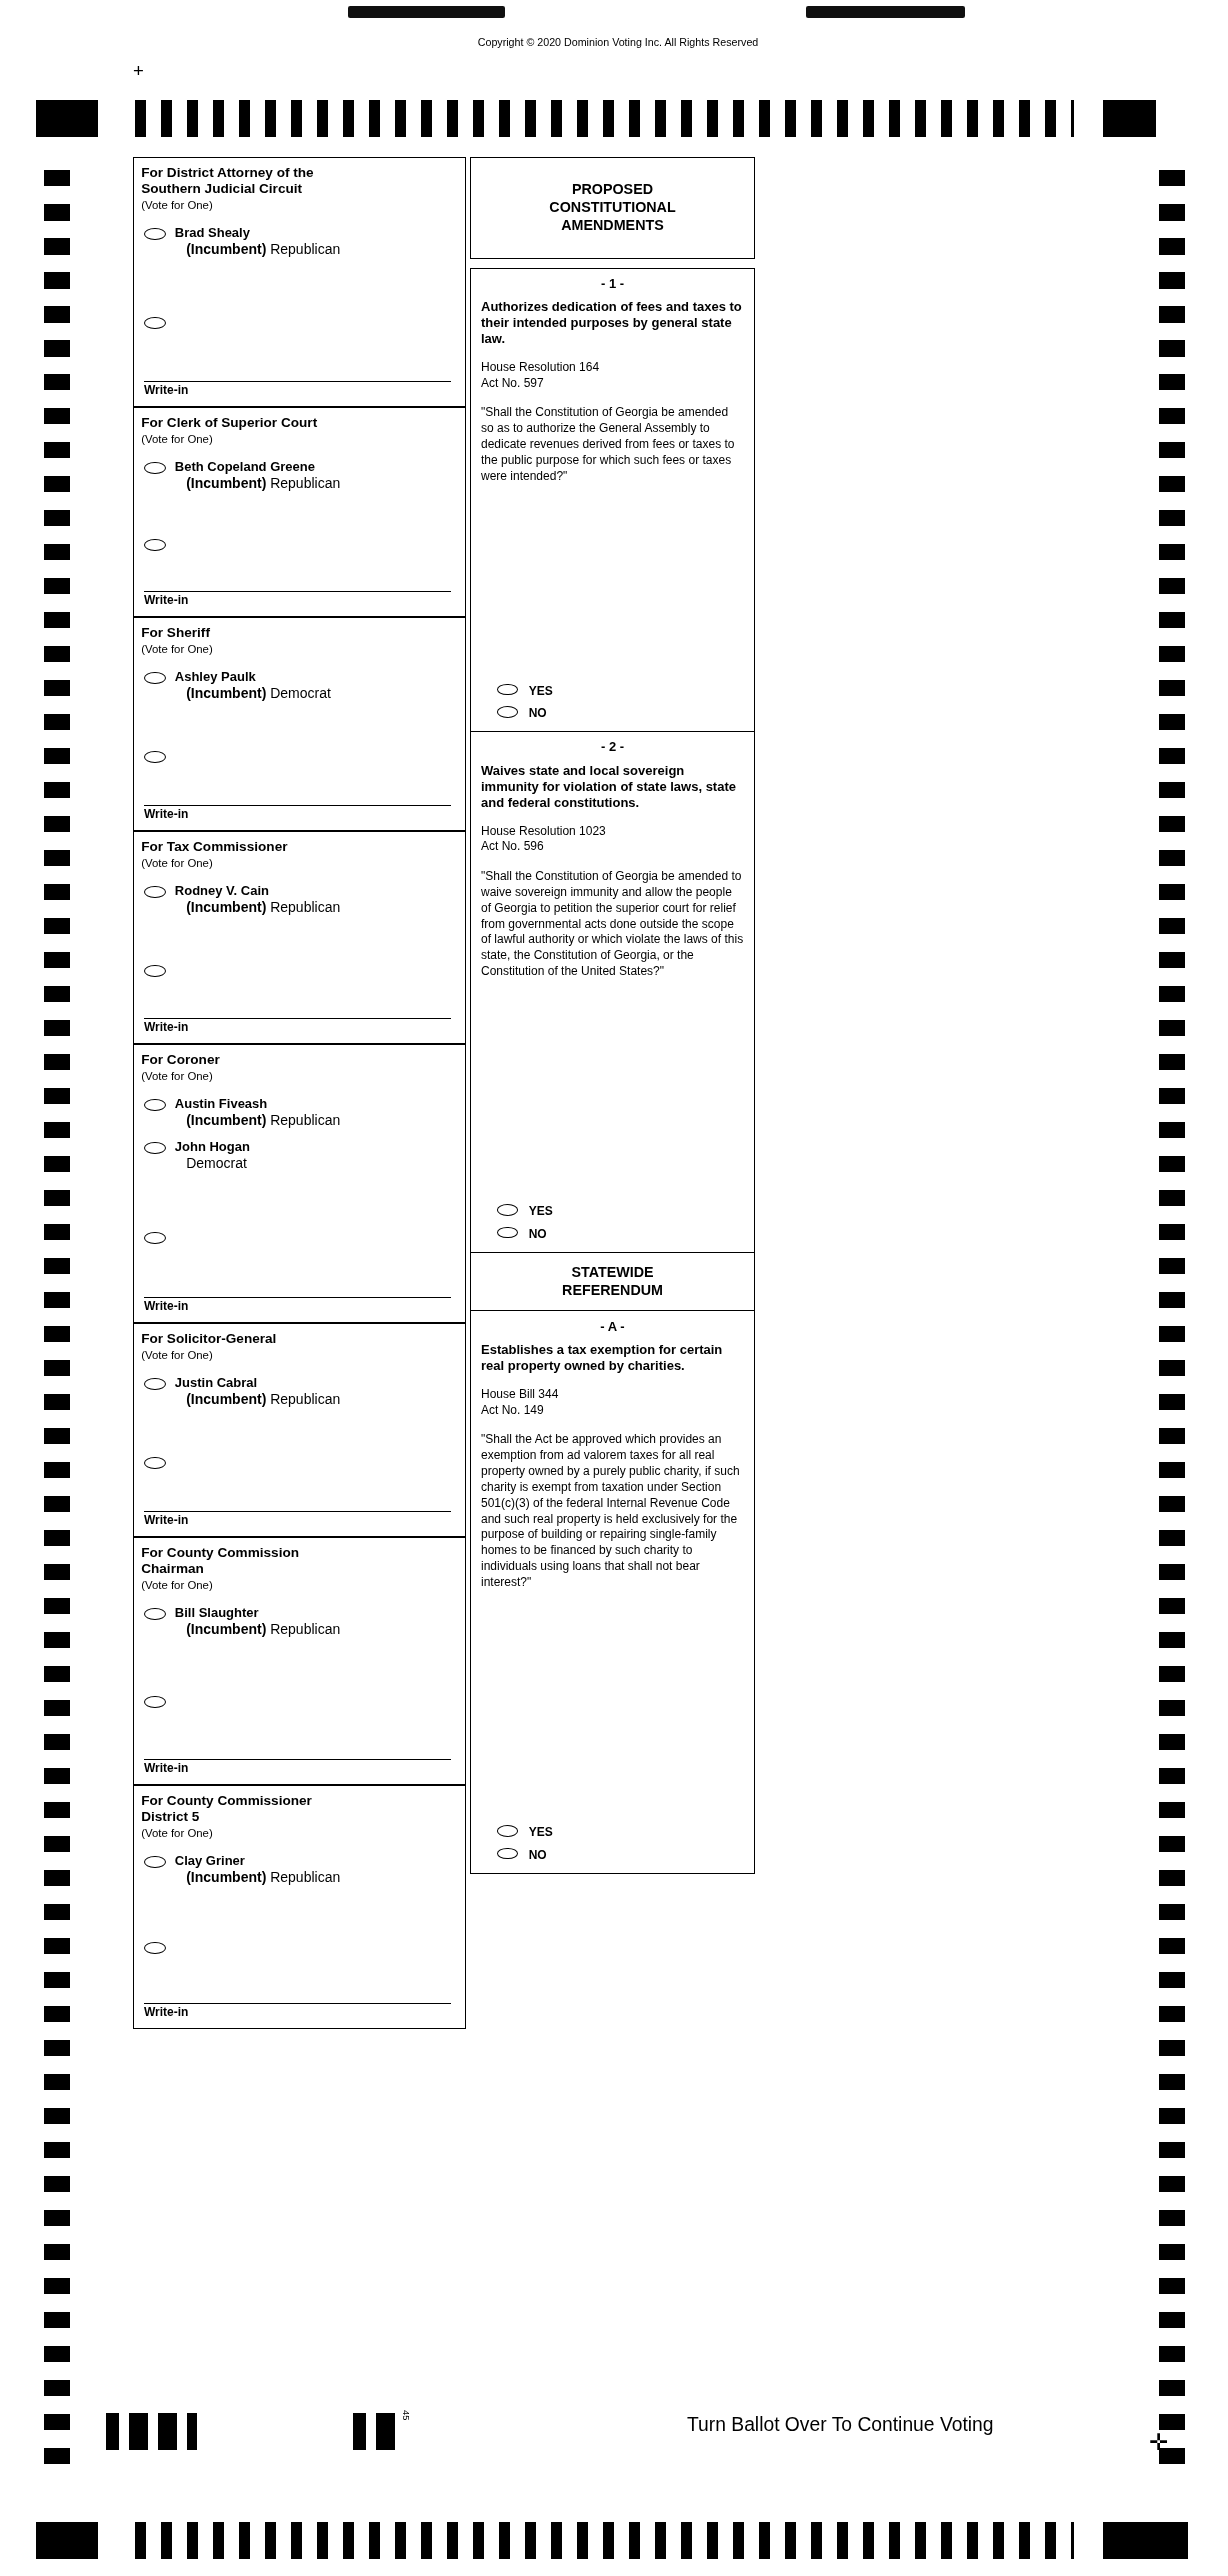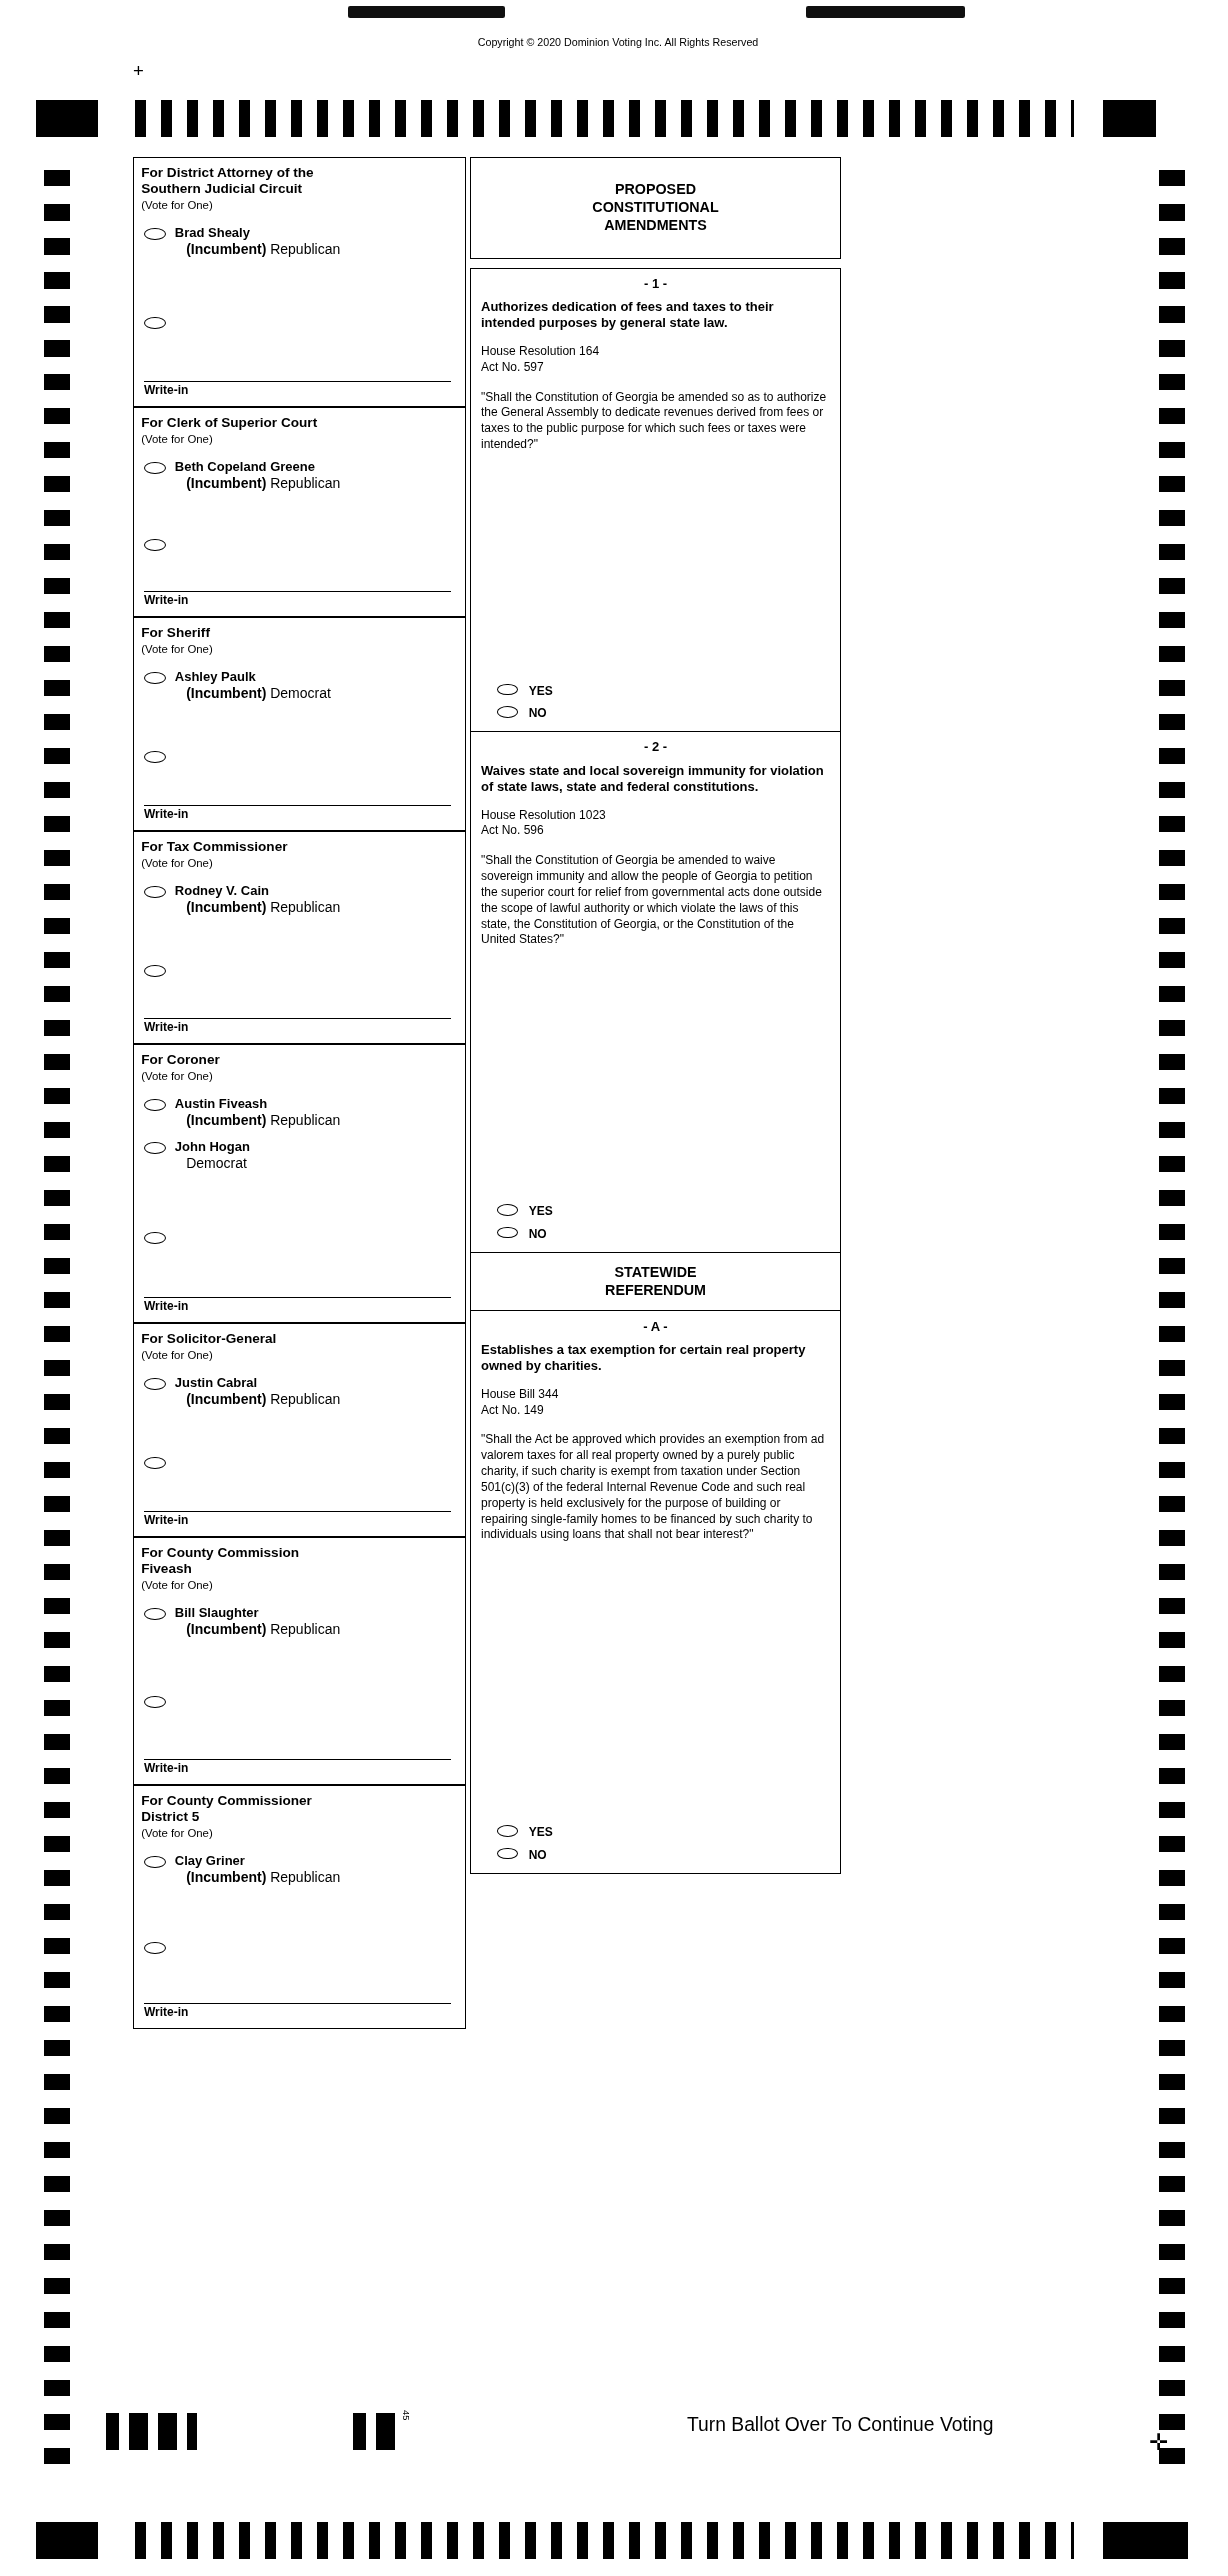--- a/index.html
+++ b/index.html
@@ -63,21 +63,21 @@
   .cand-info { margin-left:9.3px; }
   .cand-name { display:block; font-weight:bold; font-size:13px; line-height:1.1; }
   .cand-party { display:block; font-size:14px; margin-left:11.4px; margin-top:1.4px; }
   .cand-party b { font-weight:bold; }
   .blank-row { margin-top:auto; padding:10px 7.2px 0 10px; }
   .write-in { margin-top:auto; margin-left:10px; margin-right:14.3px; padding-bottom:4.3px; }
   .wi-line { border-top:1.4px solid #000; }
   .wi-label { font-weight:bold; font-size:12px; padding-top:1.4px; }
 
   
-  .col-right { position:absolute; left:470px; top:157px; width:371px; }
+  .col-right { position:absolute; left:470px; top:157px; width:285px; }
   .r-box { border:1.4px solid #000; background:#fff; display:flex; flex-direction:column; }
   .r-box.collapse { margin-top:-1.4px; }
   .r-header { justify-content:center; text-align:center; font-weight:bold; font-size:14.3px;
     line-height:1.25; white-space:pre-line; padding:8.6px 7.2px; }
   .r-header.amend { min-height:102px; margin-bottom:8.6px; }
   .r-header.ref { min-height:60px; }
   .measure.m1 { min-height:465px; } .measure.m2 { min-height:522px; } .measure.mA { min-height:564px; }
   .m-number { text-align:center; font-weight:bold; font-size:13px; padding:7.2px 0 8.6px; }
   .m-summary { font-weight:bold; font-size:13px; line-height:1.22; padding:0 10px 13px; }
   .m-ref { font-size:12px; line-height:1.3; white-space:pre-line; padding:0 10px 14.3px; }
@@ -238,21 +238,21 @@
       </div>
       <div class="write-in">
         <div class="wi-line"></div>
         <div class="wi-label">Write-in</div>
       </div>
     </section>
 
     <section class="contest">
       <div class="c-head">
         <div class="c-title">For County Commission
-Fiveash</div>
+Chairman</div>
         <div class="c-inst">(Vote for One)</div>
       </div>
       <div class="cand">
         <span class="oval"></span>
         <span class="cand-info">
           <span class="cand-name">Bill Slaughter</span>
           <span class="cand-party"><b>(Incumbent)</b> <span>Republican</span></span>
         </span>
       </div>
       <div class="blank-row">

